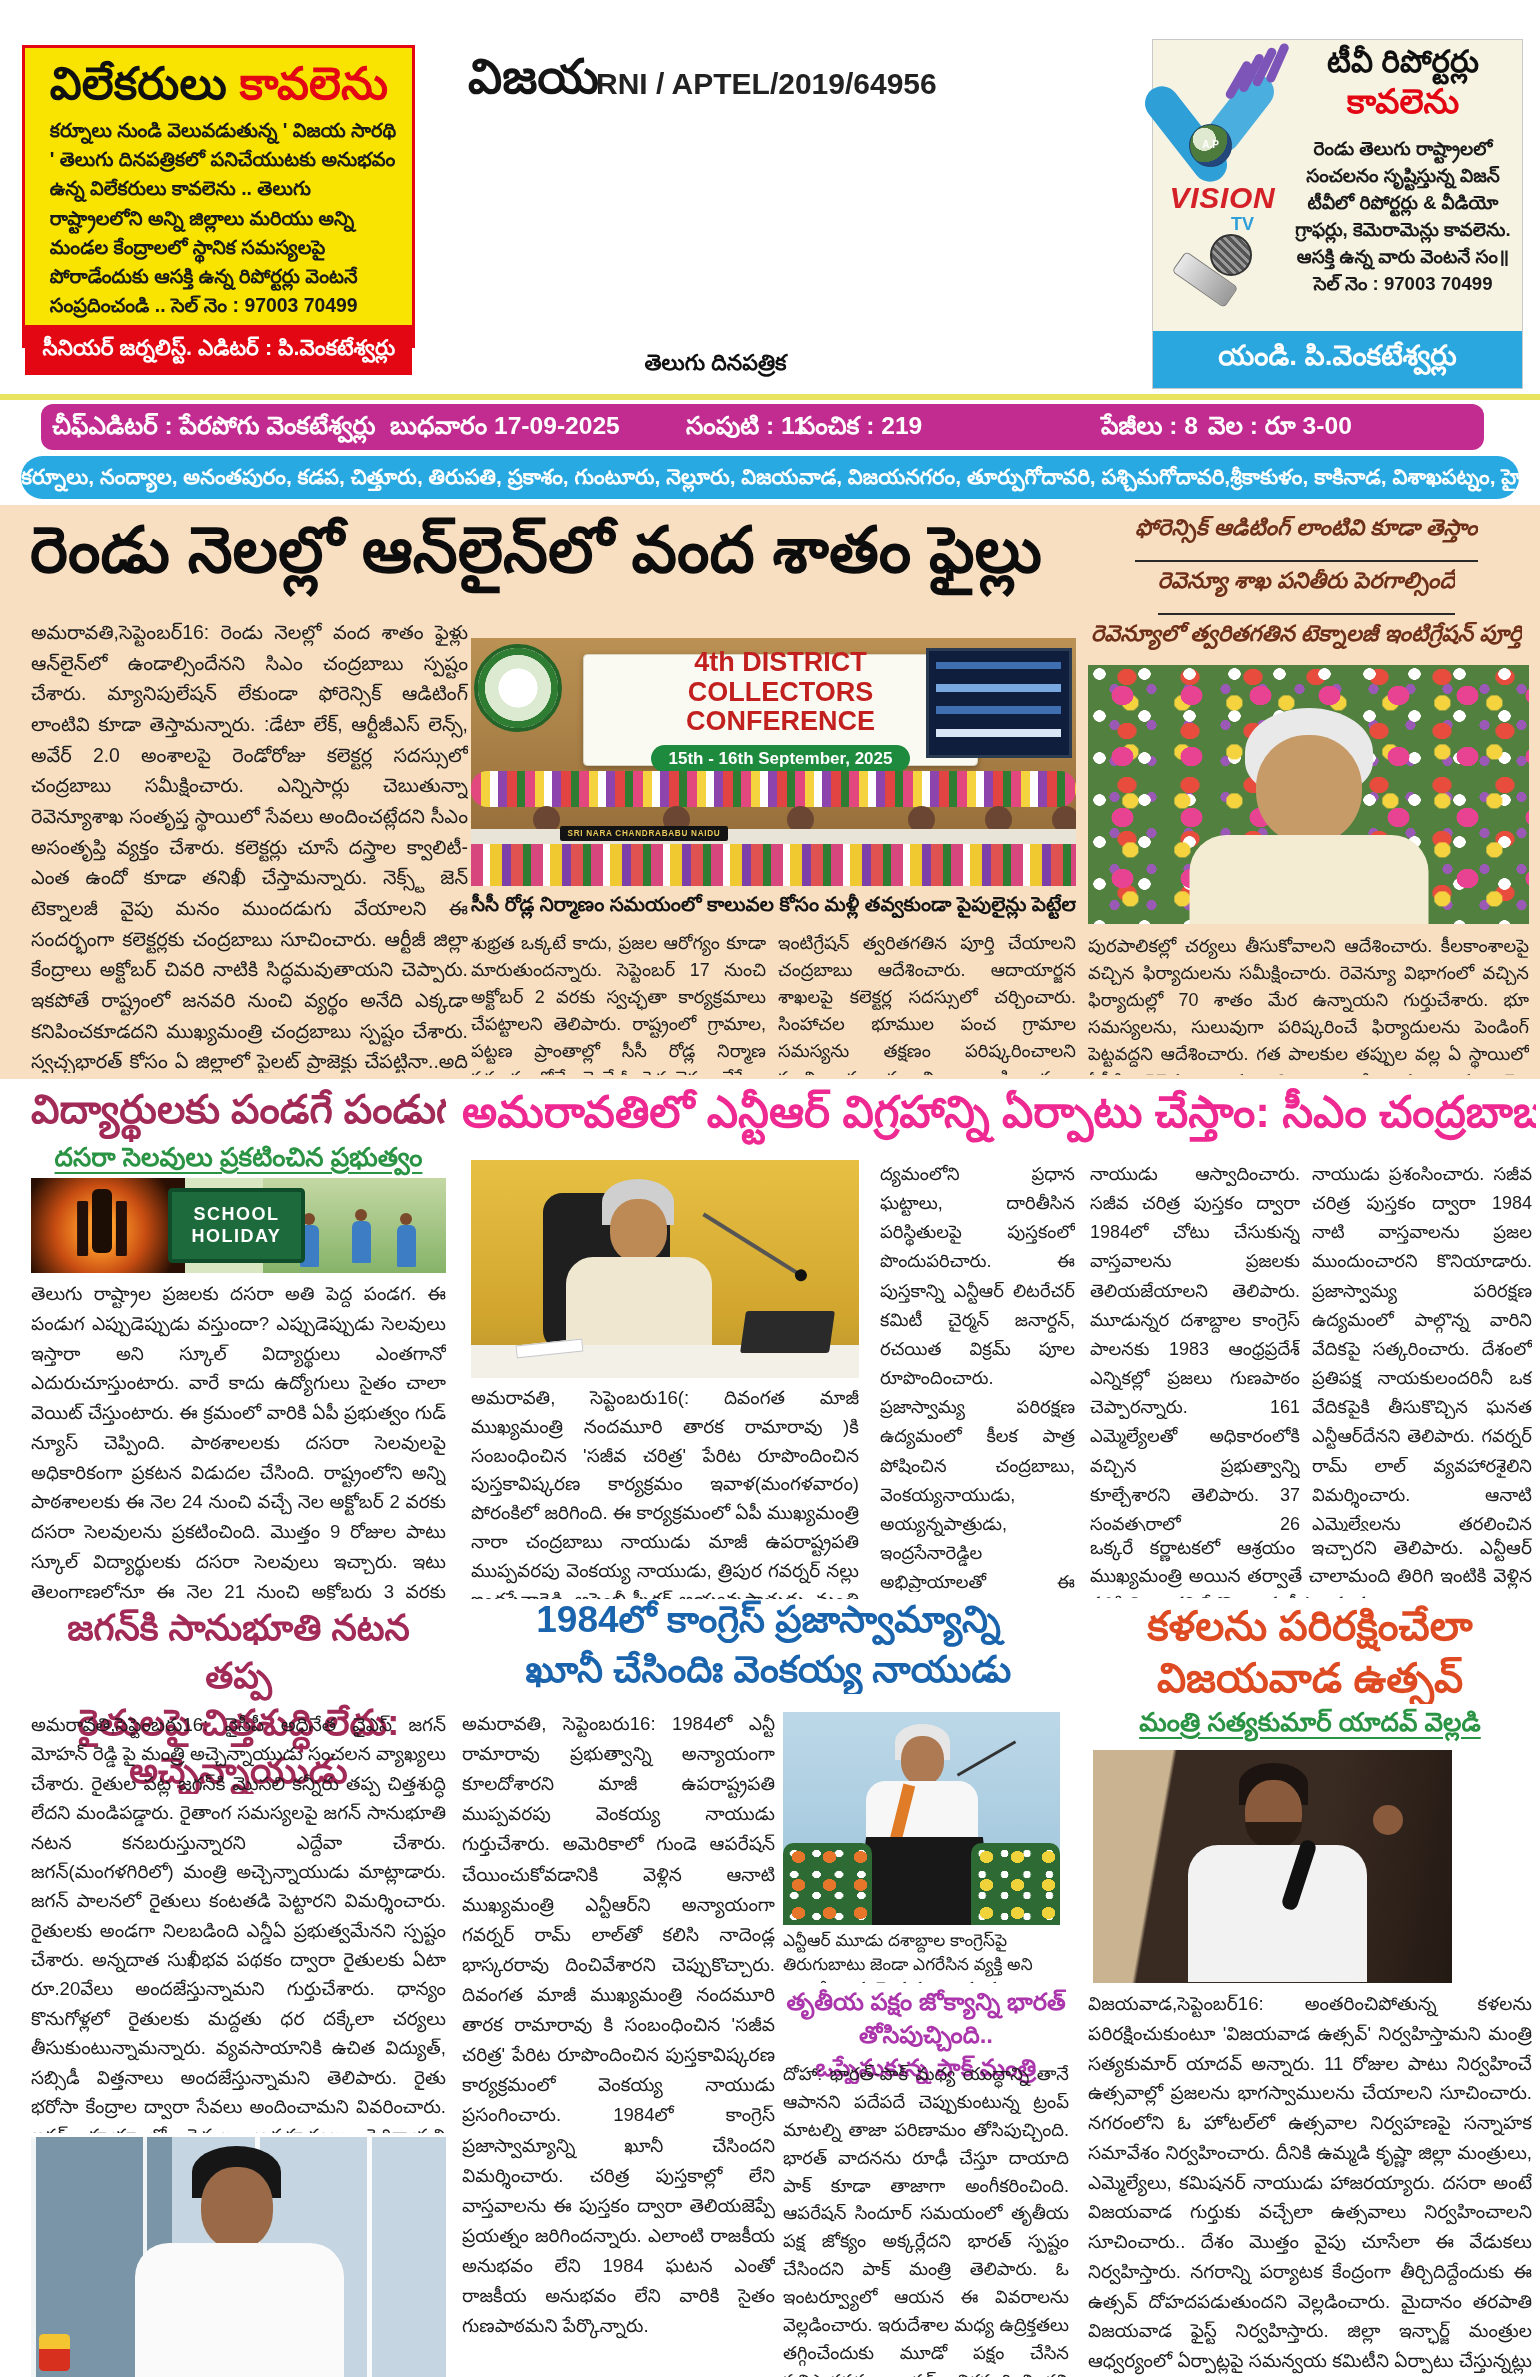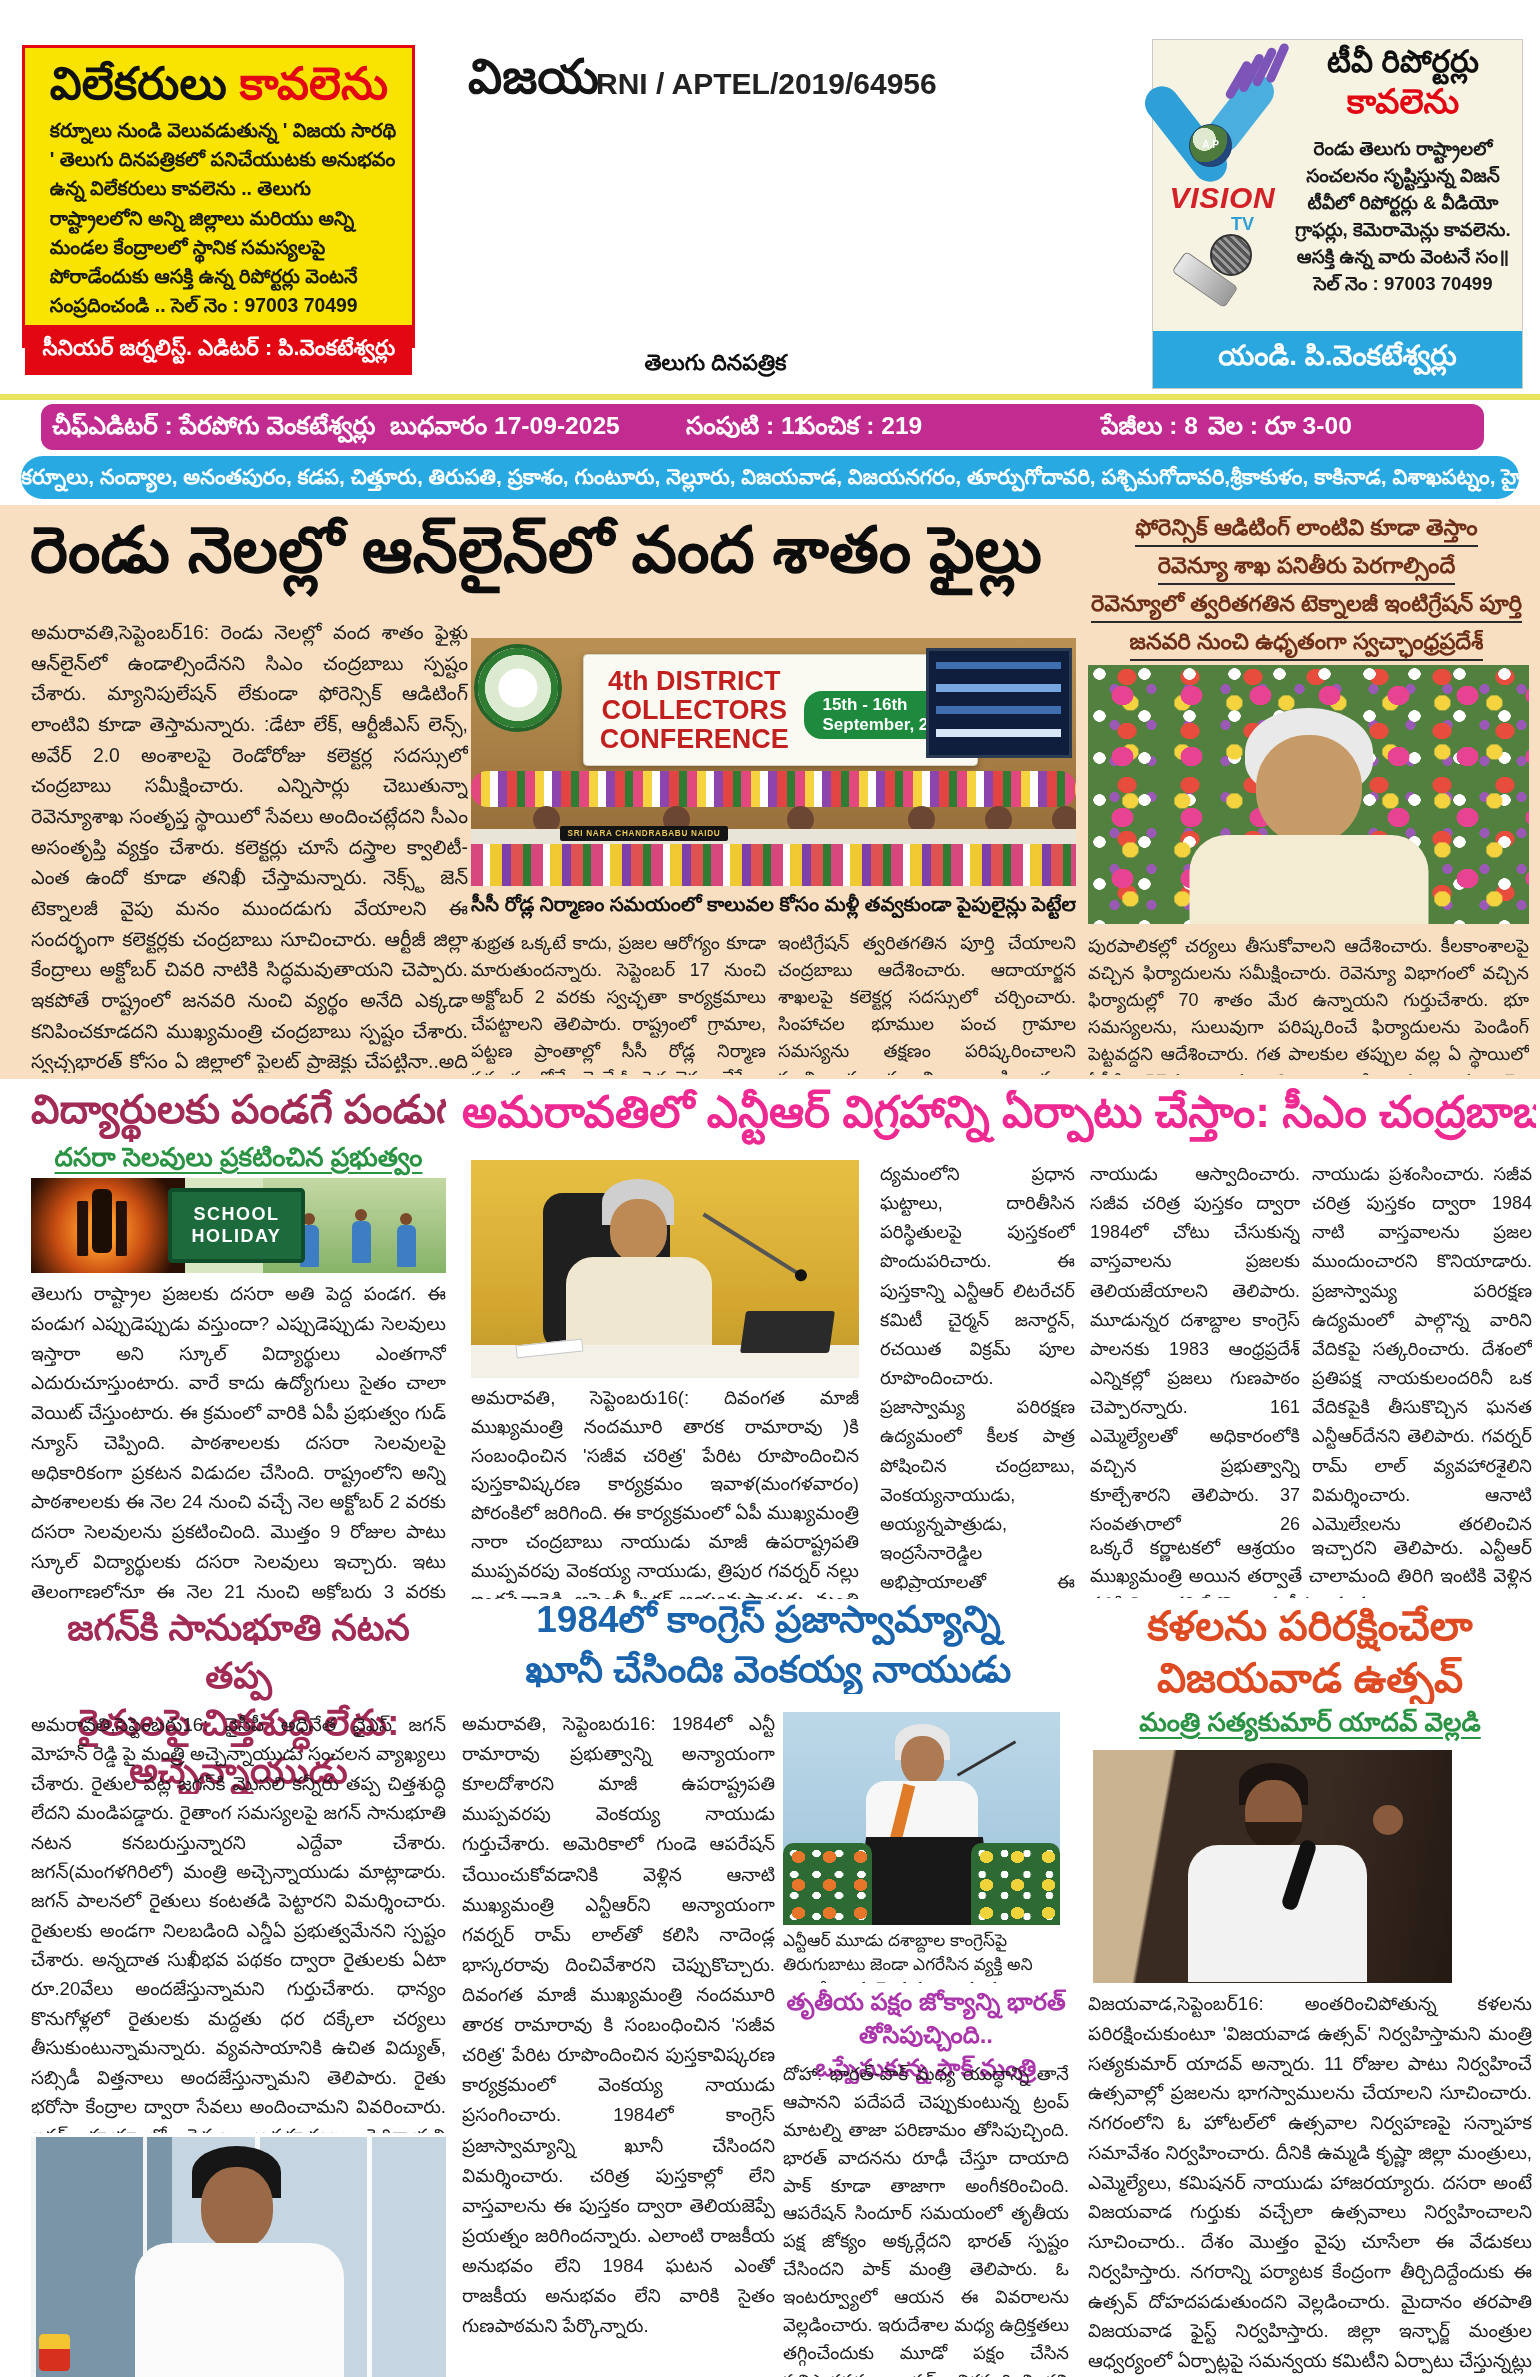--- a/index.html
+++ b/index.html
@@ -49,33 +49,33 @@
 
   .info-bar { left:41px; top:404px; width:1443px; height:46px; background:#c22b8f; border-radius:12px; color:#fff; font-weight:800; font-size:24.6px; }
   .info-item { position:absolute; top:7.5px; white-space:nowrap; }
 
   .cities-bar { left:21px; top:456px; width:1498px; height:43px; background:#29a9e1; border-radius:21.6px; color:#fff; font-weight:700; font-size:21px; text-align:center; line-height:42px; white-space:nowrap; overflow:hidden; }
 
   
   .peach { left:0; top:505px; width:1541px; height:574px; background:#f9dfc1; }
   .main-headline { left:30px; top:513px; width:1044px; height:88px; font-size:64px; font-weight:900; color:#0d0d0d; white-space:nowrap; overflow:hidden; }
   .bullets { left:1082px; top:516px; width:449px; }
-  .bullet { display:table; margin:0 auto 6.7px auto; font-size:22.4px; line-height:1.08; font-weight:800; color:#6e3018; border-bottom:2.2px solid #2a2a2a; padding-bottom:5px; white-space:nowrap; overflow:hidden; max-width:447px; }
+  .bullet { display:table; margin:0 auto 6.7px auto; font-size:22.4px; line-height:1.08; font-weight:800; color:#6e3018; border-bottom:2.2px solid #2a2a2a; padding-bottom:20px; white-space:nowrap; overflow:hidden; max-width:447px;font-style:italic; }
 
   .body-text { text-align:justify; color:#1c1c1c; overflow:hidden; }
   .lead-left   { left:31px;  top:617px;  width:437px; height:456px; font-size:19.4px; line-height:1.58; }
   .lead-midl   { left:471px; top:930px; width:295px; height:145px; font-size:18px; line-height:1.5; }
   .lead-midr   { left:778px;top:930px; width:298px; height:145px; font-size:18px; line-height:1.5; }
   .lead-right  { left:1088px;top:933px; width:441px; height:142px; font-size:18px; line-height:1.5; }
   .conf-caption{ left:471px; top:893px; width:605px; height:34px; font-size:20px; font-weight:600; color:#141414; white-space:nowrap; overflow:hidden; }
 
   
   .conf-photo { left:471px; top:638px; width:605px; height:248px; background:linear-gradient(180deg,#bb9254 0%,#a37a42 55%,#8c6534 100%); overflow:hidden; }
   .pc-emblem { position:absolute; left:3px; top:6px; width:88px; height:88px; border-radius:50%; border:4.5px solid #246428; background:radial-gradient(circle,#ffffff 0 34%,#dcead2 35% 58%,#2e7d32 59% 70%,#f4f4e8 71% 100%); }
-  .pc-banner { position:absolute; left:112px; top:16.4px; width:395px; height:112px; background:#fbfaf2; border:1.5px solid #d8d4c2; border-radius:4.5px; display:flex; flex-direction:row; align-items:center; justify-content:center; box-shadow:0 2.2px 6px rgba(0,0,0,.25); }
+  .pc-banner { position:absolute; left:112px; top:16.4px; width:395px; height:112px; background:#fbfaf2; border:1.5px solid #d8d4c2; border-radius:4.5px; display:flex; flex-direction:column; align-items:center; justify-content:center; box-shadow:0 2.2px 6px rgba(0,0,0,.25); }
   .pc-banner-title { color:#c21f1f; font-weight:900; font-size:27px; text-align:center; line-height:1.08; width:92%; }
   .pc-banner-pill { margin-top:9px; background:#1d8a3e; color:#fff; border-radius:18px; padding:3.7px 18px; font-size:17px; font-weight:800; }
   .pc-screen { position:absolute; right:4.5px; top:10.4px; width:146px; height:110px; background:#0e1e3c; border:3.7px solid #2b3b52; }
   .pc-screen i { position:absolute; left:7.5px; right:7.5px; height:7.5px; background:#3f6fb0; }
   .pc-screen i.l1{top:10.4px;} .pc-screen i.l2{top:33px; background:#79a7e0;} .pc-screen i.l3{top:55px;} .pc-screen i.l4{top:78px; background:#d8e6f6;}
   .pc-garland { position:absolute; left:0; top:133px; width:100%; height:36px; border-radius:16.4px;
     background:repeating-linear-gradient(90deg,#e2487e 0 10.4px,#f5d33f 10.4px 19.4px,#ffffff 19.4px 27px,#8e44ad 27px 36px,#e24444 36px 46px,#2e7d32 46px 54px); }
   .pc-person { position:absolute; top:168px; width:82px; }
   .pc-head { width:27px; height:27px; border-radius:50%; background:#6b4632; margin:0 auto; }
   .pc-torso { width:73px; height:40px; border-radius:15px 15px 0 0; margin:1.5px auto 0; }

